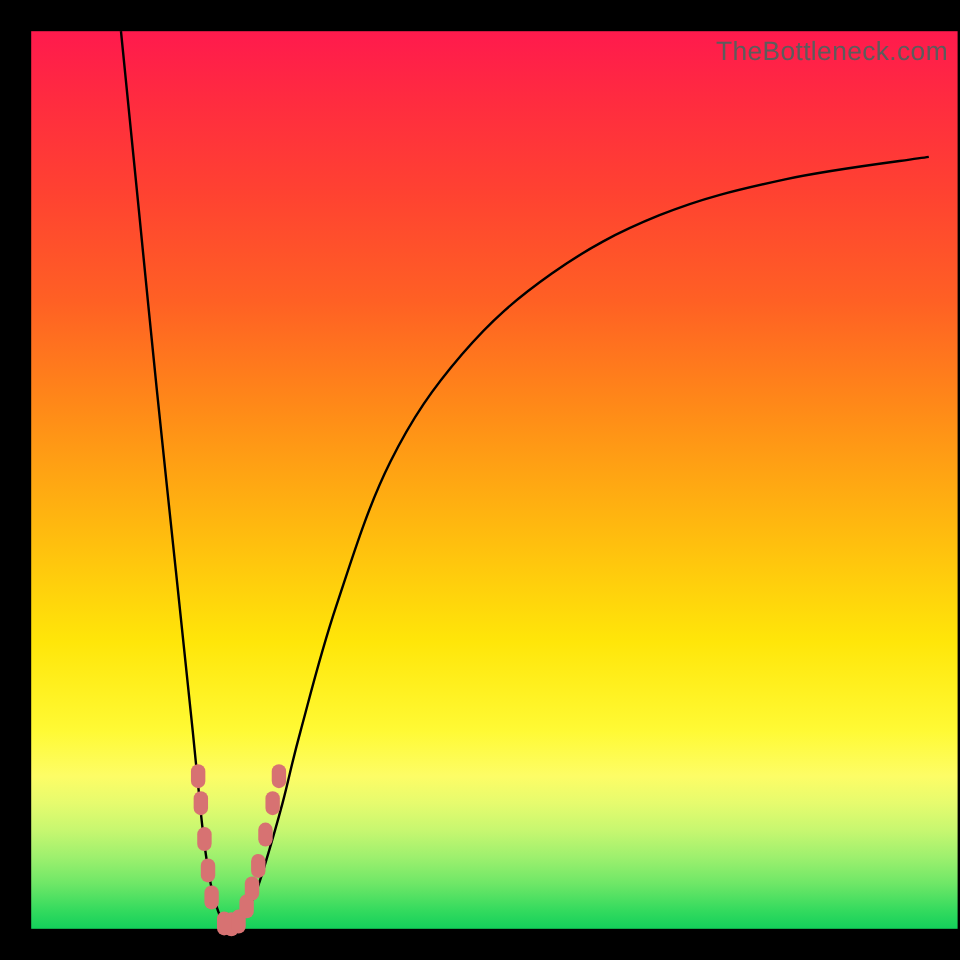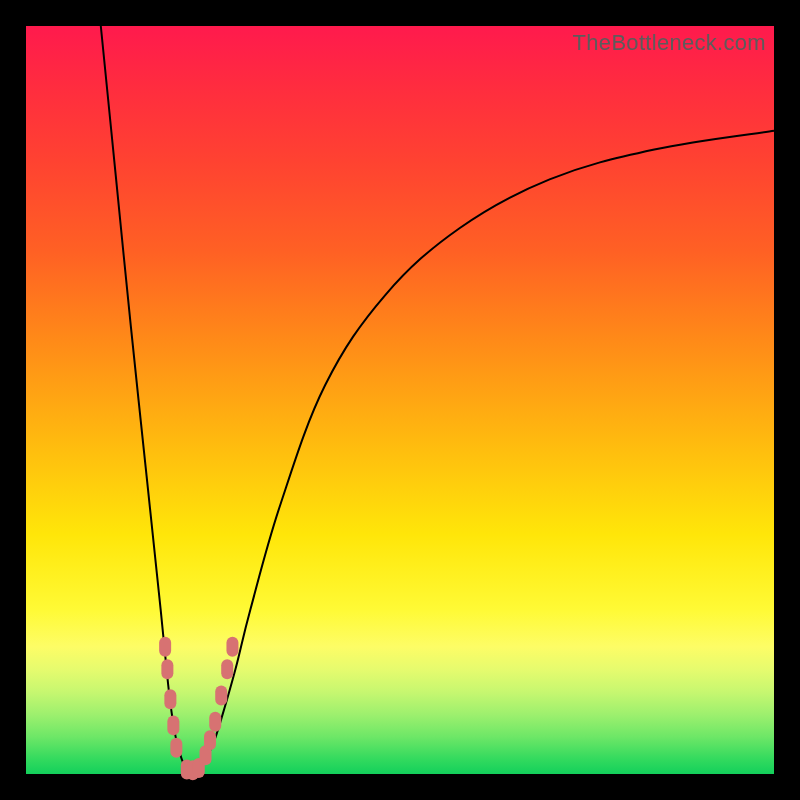--- a/index.html
+++ b/index.html
@@ -33,20 +33,21 @@
       #ffe609 68%,
       #fffa35 78%,
       #fdfd66 83%,
       #e6fb6e 86%,
       #c7f770 89%,
       #9ef06e 92%,
       #6ee767 95%,
       #33da5e 98%,
       #13d05b 100%
     );
+    padding-left: 24px;
   }
   .watermark {
     position: absolute;
     top: 4px;
     right: 8px;
     font-size: 22px;
     font-weight: 500;
     color: #5c5c5c;
     letter-spacing: 0.3px;
     user-select: none;

